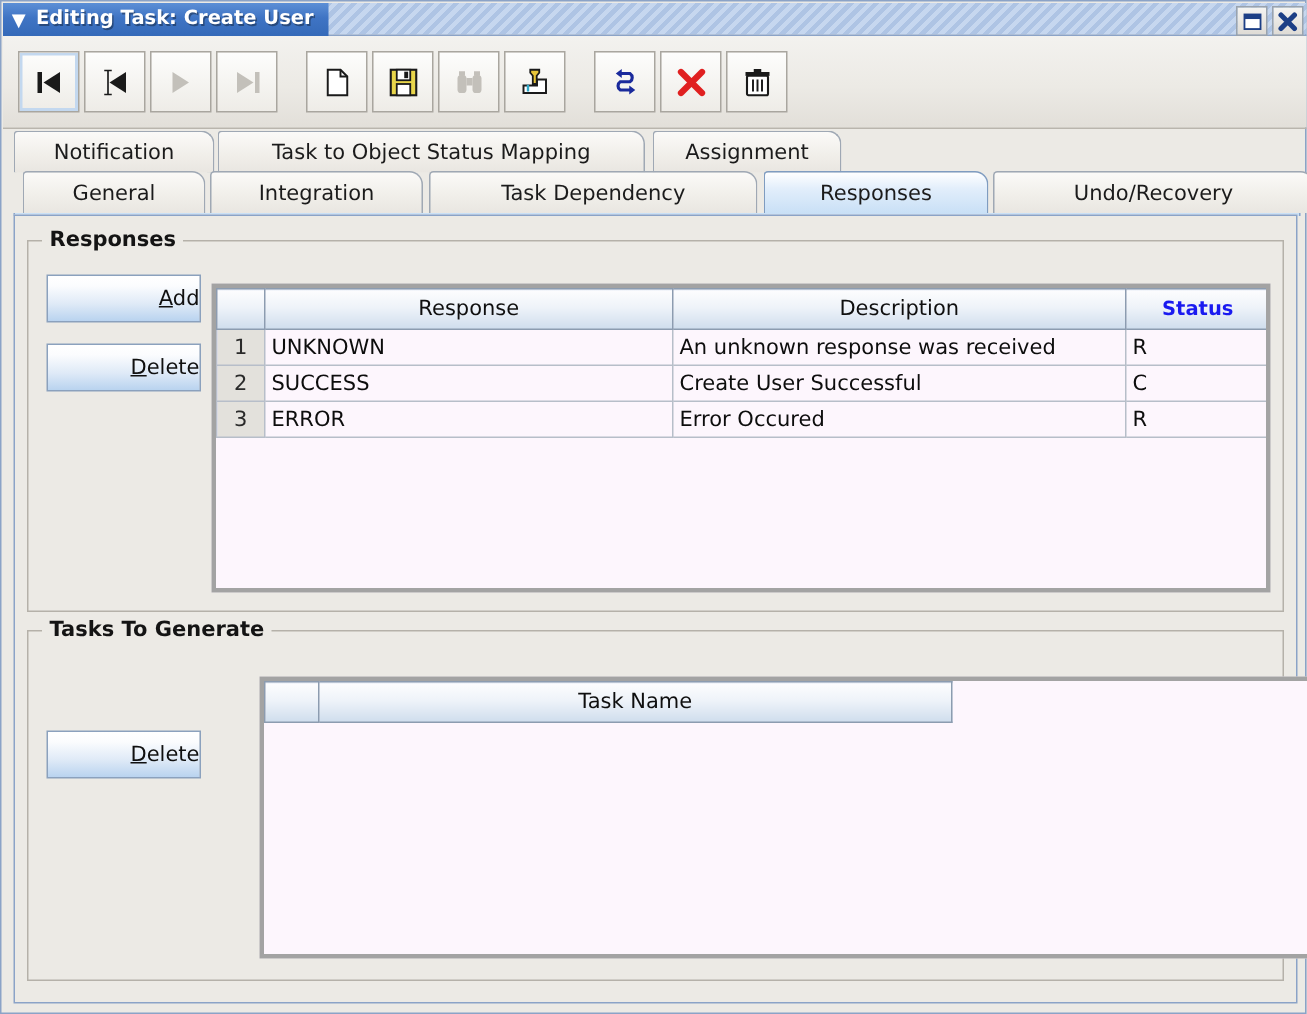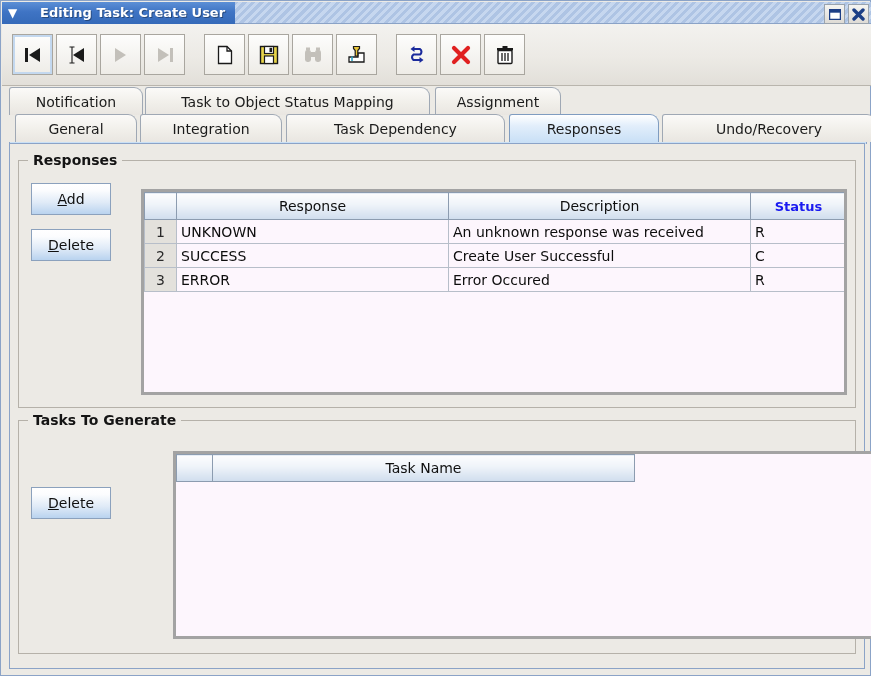--- a/index.html
+++ b/index.html
@@ -32,21 +32,20 @@
     padding:0 10px 0 3px;
   }
   .menu-chevron{
     width:15px;height:15px;margin-right:4px;
     display:flex;align-items:center;justify-content:center;
     color:#ffffff;font-size:12px;line-height:1;font-weight:bold;
   }
   .title-text{
     color:#ffffff;font-size:13px;font-weight:bold;white-space:nowrap;
     text-shadow:1px 1px 0 rgba(0,0,0,.35);
-    margin-left:16px;
   }
   .title-btns{position:absolute;right:2px;top:2px;display:flex;gap:3px;}
   .tbtn{
     width:19px;height:18px;
     background:linear-gradient(to bottom,#f4f4f2,#dedbd5);
     border:1px solid #9aa3ad;
     display:flex;align-items:center;justify-content:center;
   }
   .tbtn svg{display:block;}
 
@@ -118,24 +117,24 @@
     position:absolute;top:-9px;left:9px;
     background:#eceae5;padding:0 5px;
     font-size:14px;font-weight:bold;color:#141414;white-space:nowrap;
   }
   .grp-responses{left:8px;top:16px;width:838px;height:248px;}
   .grp-tasks{left:8px;top:276px;width:838px;height:234px;}
 
   
   .btn{
     position:absolute;box-sizing:border-box;
-    width:80px;height:32px;
+    width:103px;height:32px;
     background:linear-gradient(to bottom,#ffffff 0%,#fbfcfe 22%,#dfeaf7 62%,#b9d3ef 100%);
     border:1px solid #8ba1bd;
-    display:flex;align-items:center;justify-content:center;
+    display:flex;align-items:center;justify-content:flex-end;
     font-size:14px;color:#101010;
   }
   .btn .mn{text-decoration:underline;}
 
   
   .tablewrap{
     position:absolute;box-sizing:border-box;
     border:3px solid #a3a3a3;
     background:#fdf6fd;
     overflow:hidden;

